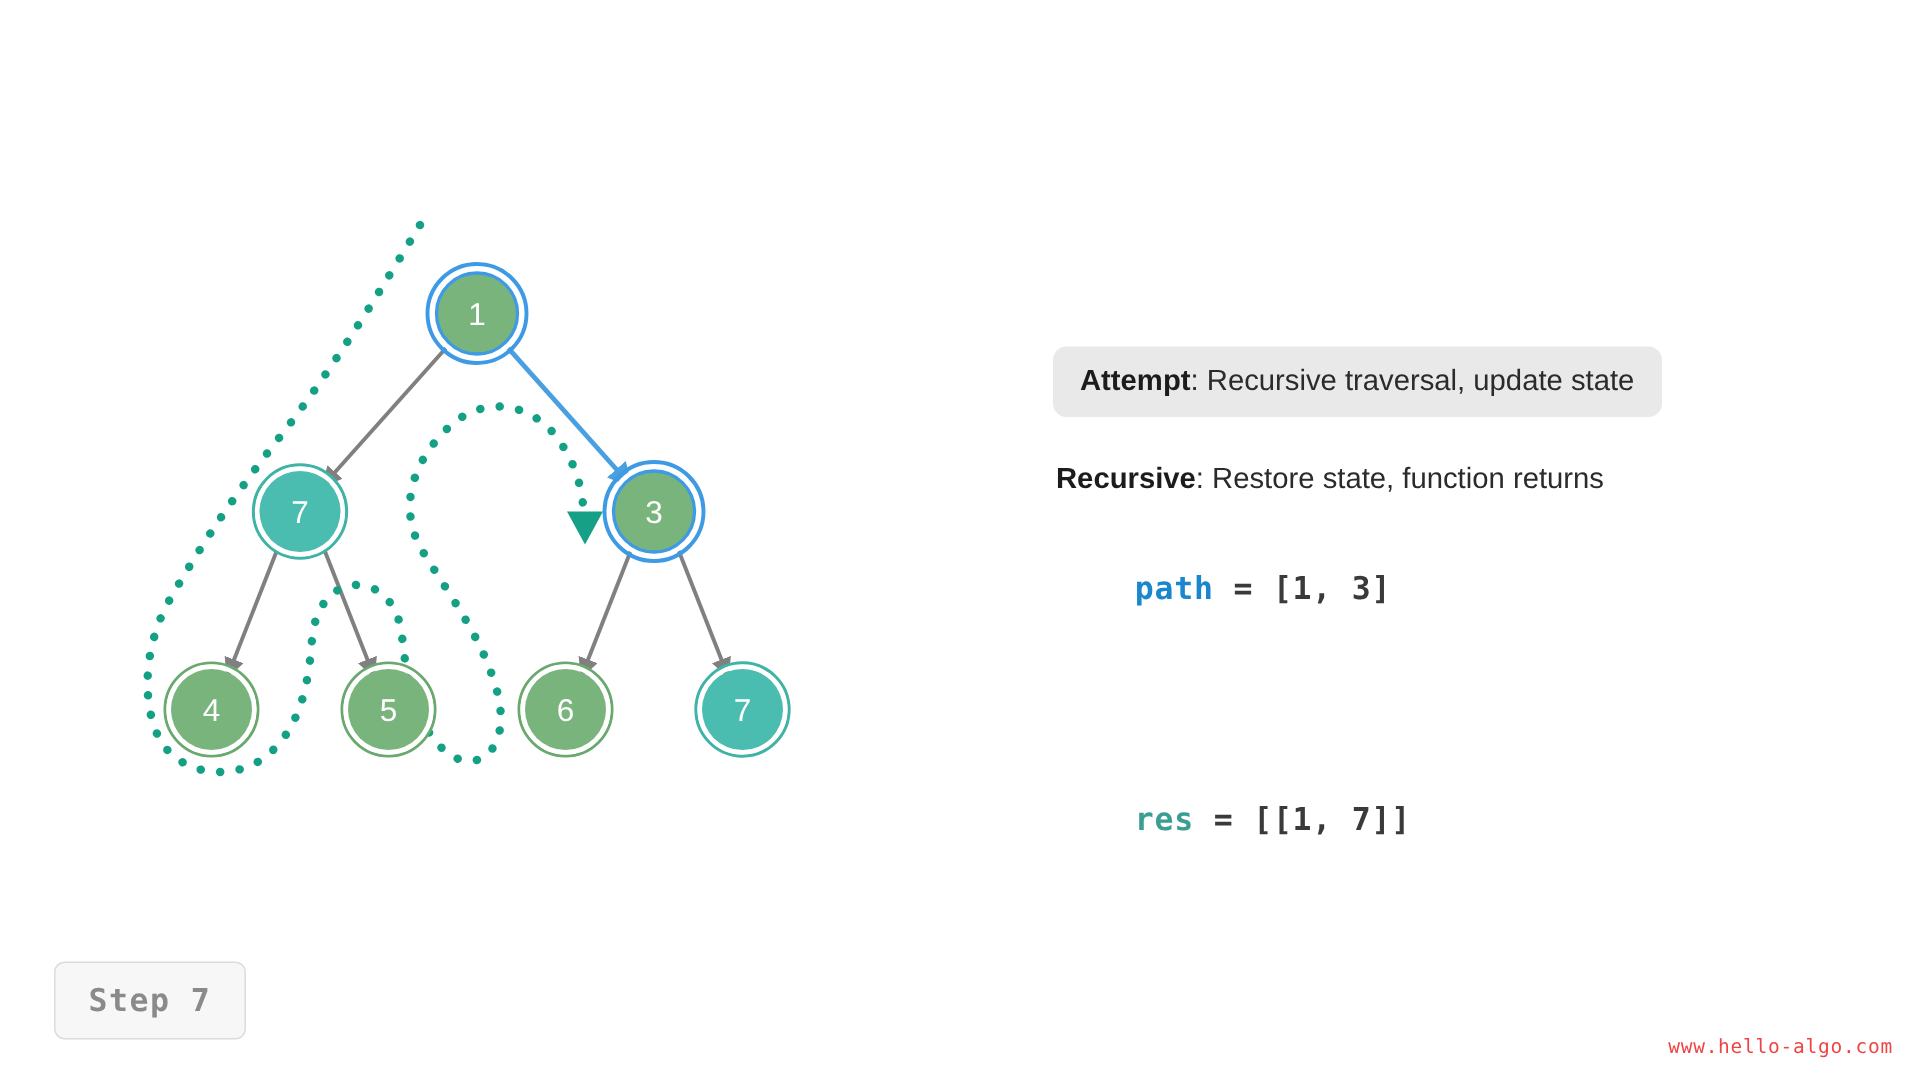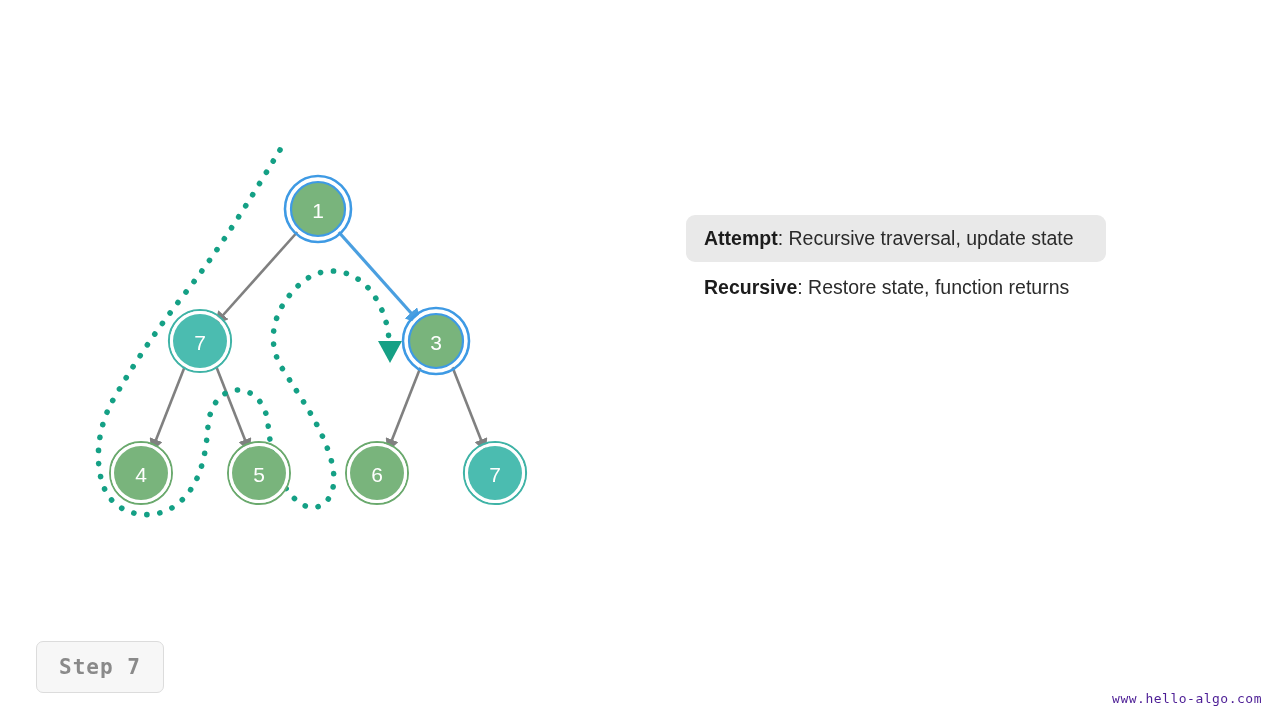--- a/index.html
+++ b/index.html
@@ -39,23 +39,23 @@
     line-height: 1.35;
     white-space: nowrap;
   }
   .info-line .lead {
     font-weight: bold;
     color: #1c1c1c;
   }
   #attempt-row {
     background: #e9e9e9;
     border-radius: 9px;
-    padding: 10px 32px 11px 18px;
+    padding: 10px 18px 11px 18px;
     display: inline-block;
-    margin: 0;
+    margin: 16px;
   }
   #backtrack-row {
     padding: 10px 18px 11px 18px;
     display: inline-block;
     margin-top: 2px;
   }
   .code-line {
     font-family: "DejaVu Sans Mono", "Liberation Mono", monospace;
     font-size: 21px;
     font-weight: bold;
@@ -94,21 +94,21 @@
     white-space: pre;
   }
 
   
   #watermark {
     position: absolute;
     right: 18px;
     bottom: 14px;
     font-family: "DejaVu Sans Mono", "Liberation Mono", monospace;
     font-size: 13px;
-    color: #4c1d95;
+    color: #ef4444;
     letter-spacing: 0.5px;
   }
 
   
   .node-label {
     font-family: "Liberation Sans", sans-serif;
     font-size: 21px;
     fill: #ffffff;
     text-anchor: middle;
     dominant-baseline: central;
@@ -211,21 +211,27 @@
 <div id="info-panel">
 
   <div id="attempt-row" class="info-line">
     <span class="lead">Attempt</span><span>: Recursive traversal, update state</span>
   </div>
 
   <div id="backtrack-row" class="info-line">
     <span class="lead">Recursive</span><span>: Restore state, function returns</span>
   </div>
 
-
+  <div id="path-row" class="code-line">
+    <span class="var-path">path</span><span> = [1, 3]</span>
+  </div>
+
+  <div id="res-row" class="code-line">
+    <span class="var-res">res</span><span> = [[1, 7]]</span>
+  </div>
 
 </div>
 
 <div id="step-badge">
   <span id="step-badge-label">Step 7</span>
 </div>
 
 <div id="watermark">www.hello-algo.com</div>
 
 </body></html>

